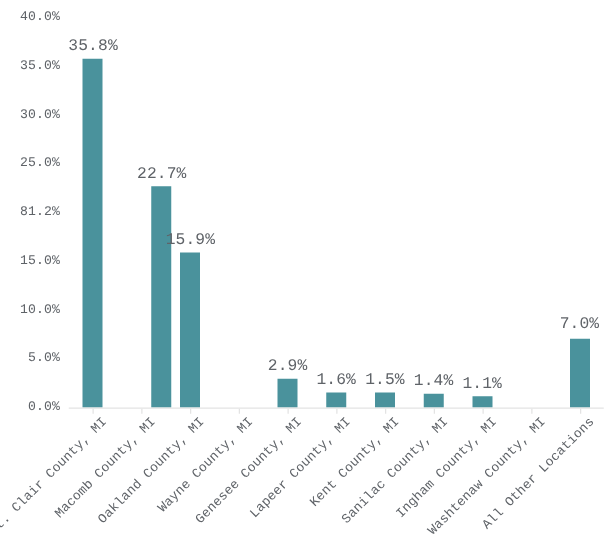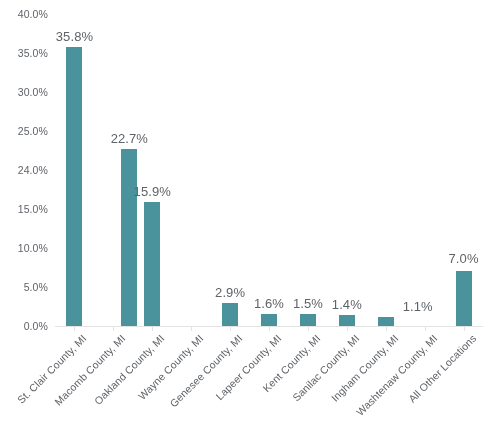--- a/index.html
+++ b/index.html
@@ -13,20 +13,21 @@
     font-family: "Liberation Sans", sans-serif;
     overflow: hidden;
     position: relative;
   }
   #chart-root {
     position: absolute;
     left: 0; top: 0;
     width: 487px;
     height: 427px;
     background: #ffffff;
+    font-family: Liberation Mono, monospace;
   }
   
   .y-axis {
     position: absolute;
     left: 0px;
     top: 0px;
     width: 52px;
     height: 427px;
   }
   .y-tick-label {
@@ -107,21 +108,21 @@
 </head>
 <body>
 
 <div id="chart-root">
 
   <div class="y-axis">
       <div class="y-tick-label" style="top: 14px;">40.0%</div>
       <div class="y-tick-label" style="top: 53px;">35.0%</div>
       <div class="y-tick-label" style="top: 92px;">30.0%</div>
       <div class="y-tick-label" style="top: 131px;">25.0%</div>
-      <div class="y-tick-label" style="top: 170px;">24.0%</div>
+      <div class="y-tick-label" style="top: 170px;">81.2%</div>
       <div class="y-tick-label" style="top: 209px;">15.0%</div>
       <div class="y-tick-label" style="top: 248px;">10.0%</div>
       <div class="y-tick-label" style="top: 287px;">5.0%</div>
       <div class="y-tick-label" style="top: 326px;">0.0%</div>
     </div>
 
   <div class="plot-area">
       <div class="bar-slot" style="left: 0px; width: 38.9091px;">
         <div class="bar" title="St. Clair County, MI 35.8%" style="height: 279.24px; background: rgb(74, 146, 156);"></div>
         <div class="bar-value" style="bottom: 282.24px;">35.8%</div>
@@ -145,21 +146,21 @@
       <div class="bar-slot" style="left: 233.455px; width: 38.9091px;">
         <div class="bar" title="Kent County, MI 1.5%" style="height: 11.7px; background: rgb(74, 146, 156);"></div>
         <div class="bar-value" style="bottom: 14.7px;">1.5%</div>
       </div>
       <div class="bar-slot" style="left: 272.364px; width: 38.9091px;">
         <div class="bar" title="Sanilac County, MI 1.4%" style="height: 10.92px; background: rgb(74, 146, 156);"></div>
         <div class="bar-value" style="bottom: 13.92px;">1.4%</div>
       </div>
       <div class="bar-slot" style="left: 311.273px; width: 38.9091px;">
         <div class="bar" title="Ingham County, MI 1.1%" style="height: 8.58px; background: rgb(74, 146, 156);"></div>
-        <div class="bar-value" style="bottom: 11.58px; margin-left: 32px;">1.1%</div>
+        <div class="bar-value" style="bottom: 11.58px;">1.1%</div>
       </div>
       <div class="bar-slot" style="left: 389.091px; width: 38.9091px;">
         <div class="bar" title="All Other Locations 7.0%" style="height: 54.6px; background: rgb(74, 146, 156);"></div>
         <div class="bar-value" style="bottom: 60px;">7.0%</div>
       </div>
     </div>
 
   <div class="baseline"></div>
 
   <div class="x-labels">

